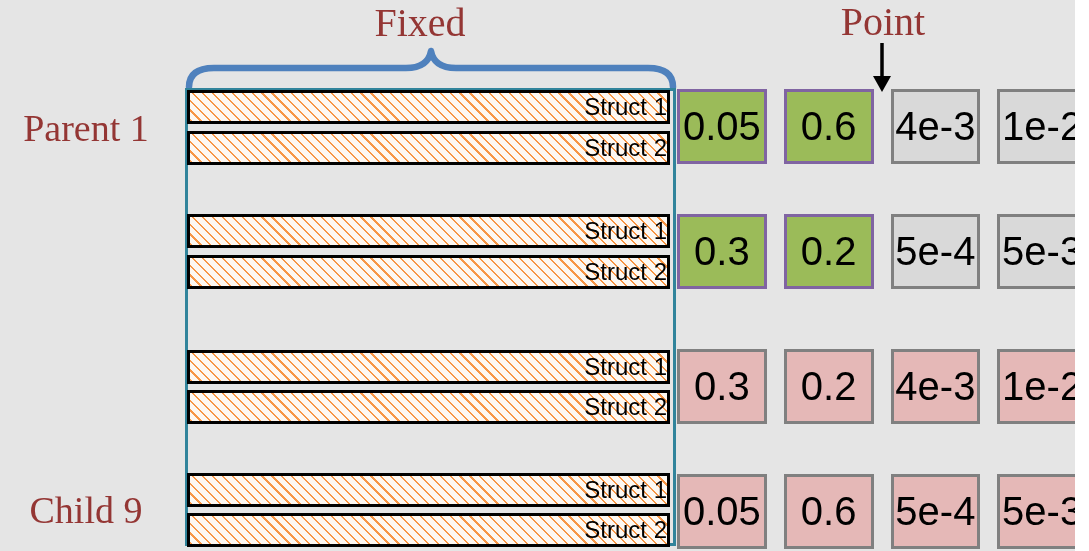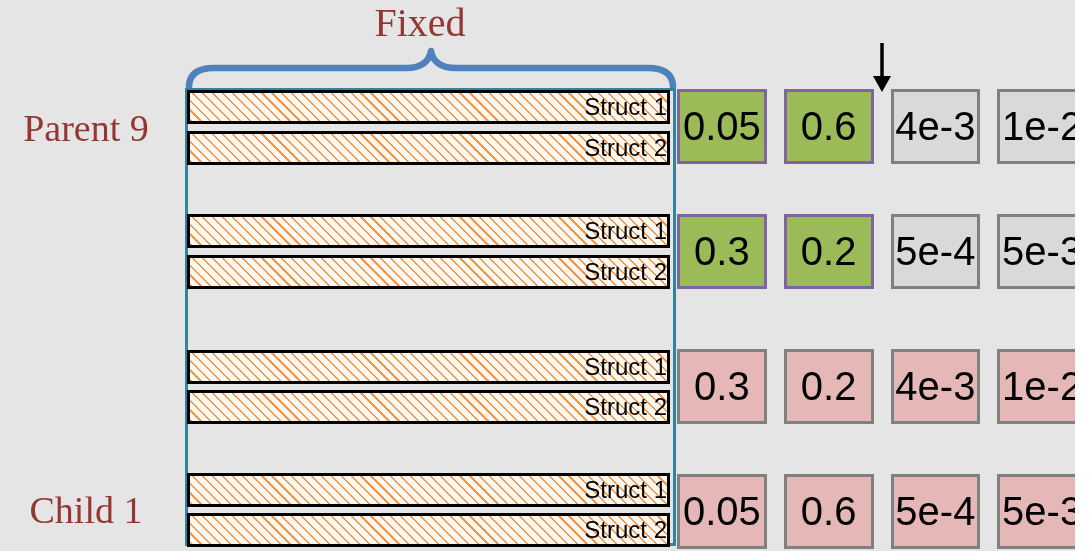--- a/index.html
+++ b/index.html
@@ -46,34 +46,35 @@
   .cell[data-kind="evolve"]{background:var(--evolve-bg);border-color:var(--evolve-border);}
   .cell[data-kind="fixed"]{background:var(--fixedv-bg);border-color:var(--fixedv-border);}
   .cell[data-kind="child"]{background:var(--child-bg);border-color:var(--child-border);}
 </style>
 </head>
 <body>
 
 <div id="stage">
 
   <div class="top-label tl-fixed">Fixed</div>
+  <div class="top-label tl-point">Point</div>
 
   <svg class="brace-svg" viewBox="0 0 494 44" aria-hidden="true">
     <path d="M 5,41 Q 5,22 30,22 L 222,22 Q 244,22 247,5 Q 250,22 272,22 L 464,22 Q 489,22 489,41"></path>
   </svg>
 
   <svg class="arrow-svg" viewBox="0 0 34 52" aria-hidden="true">
     <line x1="17" y1="1" x2="17" y2="36"></line>
     <polygon points="8,34 26,34 17,50"></polygon>
   </svg>
 
   <div class="frame"></div>
 
-  <div class="row-label rl-p1">Parent 9</div>
-  <div class="row-label rl-c2">Child 1</div>
+  <div class="row-label rl-p1">Parent 1</div>
+  <div class="row-label rl-c2">Child 9</div>
 
   <div class="bar b-p1s1">
     <span>Struct 1</span>
   </div>
   <div class="bar b-p1s2">
     <span>Struct 2</span>
   </div>
 
   <div class="bar b-p2s1">
     <span>Struct 1</span>

